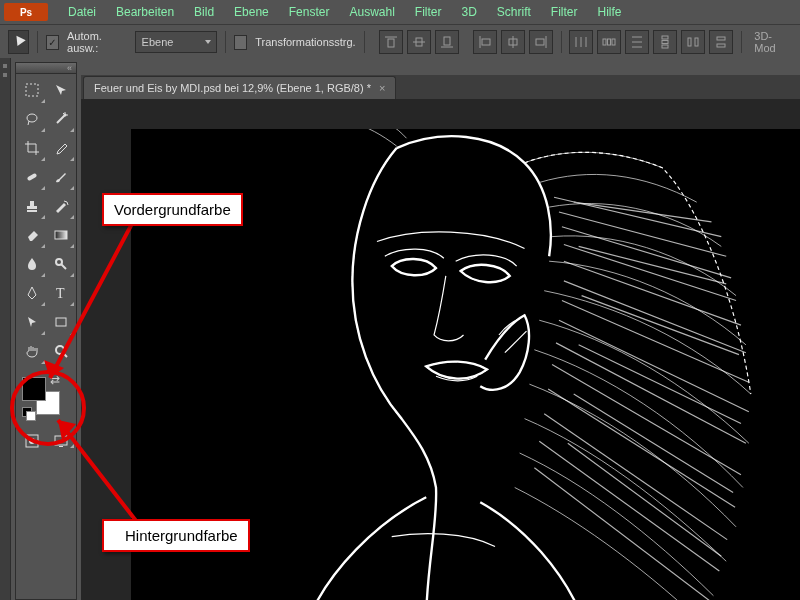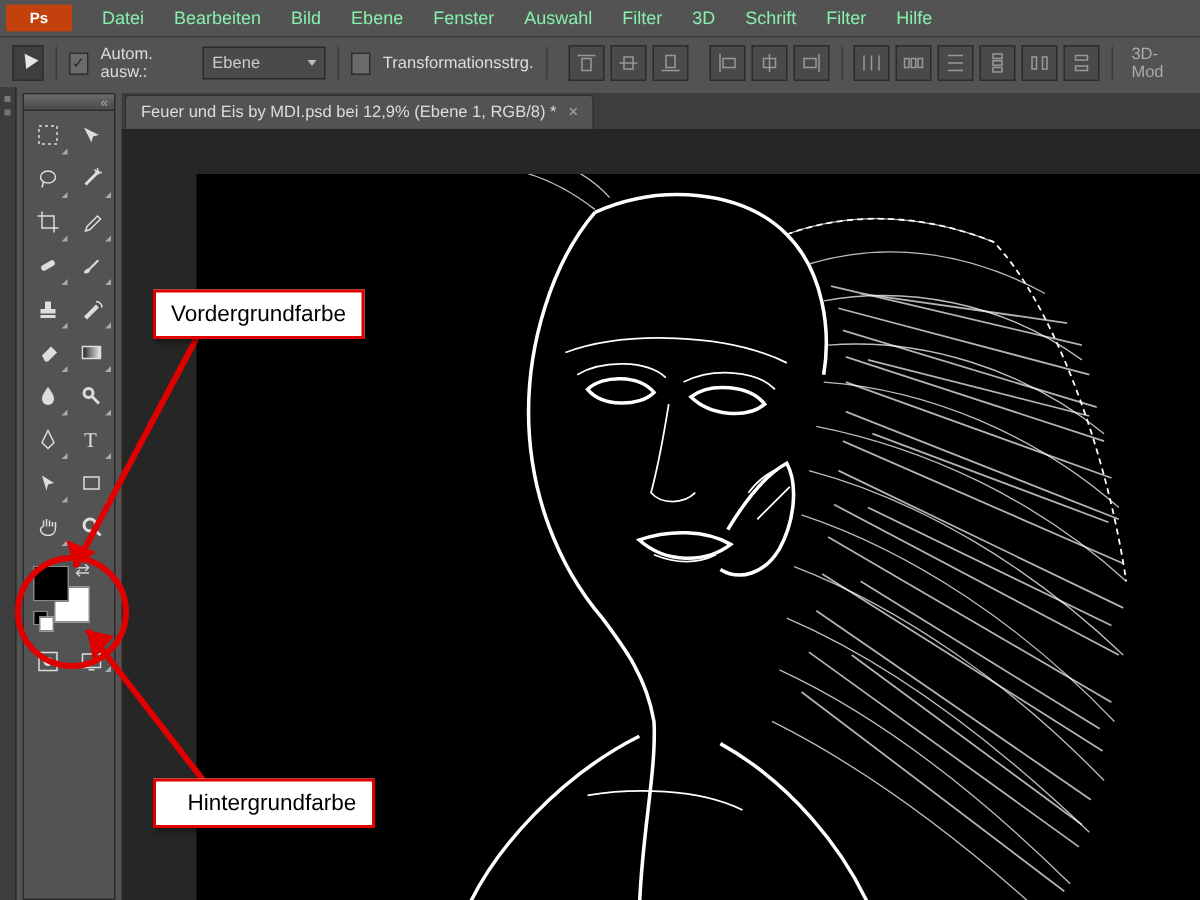--- a/index.html
+++ b/index.html
@@ -33,21 +33,21 @@
   
   .colors{position:relative;height:62px;margin-top:2px;}
   .fg{position:absolute;left:6px;top:8px;width:22px;height:22px;background:#000;border:1px solid #888;z-index:2;}
   .bg{position:absolute;left:20px;top:22px;width:22px;height:22px;background:#fff;border:1px solid #888;z-index:1;}
   .mini{position:absolute;left:6px;top:38px;width:12px;height:12px;}
   .mini .a{position:absolute;width:8px;height:8px;background:#000;border:1px solid #888;left:0;top:0;}
   .mini .b{position:absolute;width:8px;height:8px;background:#fff;border:1px solid #888;left:4px;top:4px;}
   .swap{position:absolute;left:34px;top:4px;width:14px;height:14px;font-size:12px;color:#ccc;}
   .qm{display:grid;grid-template-columns:28px 28px;gap:1px;padding:2px;}
   
-  .docarea{flex:1;display:flex;flex-direction:column;background:#c2410c;margin-top:4px;}
+  .docarea{flex:1;display:flex;flex-direction:column;background:#8b5cf6;margin-top:17px;}
   .tabrow{height:24px;background:#3d3d3d;display:flex;align-items:flex-end;}
   .tab{height:22px;background:#535353;border:1px solid #2d2d2d;border-bottom:none;padding:0 10px;display:flex;align-items:center;font-size:11px;color:#ddd;gap:8px;border-radius:3px 3px 0 0;margin-left:2px;}
   .tab .x{font-size:11px;color:#aaa;}
   .canvas{flex:1;background:#262626;position:relative;overflow:hidden;}
   .artboard{position:absolute;left:50px;top:30px;right:0;bottom:0;background:#000;}
   
   .sketch{position:absolute;inset:0;}
   .sketch path{stroke:#fff;stroke-width:1.2;fill:none;}
   .sketch path.bold{stroke-width:2.4;}
   .sketch path.hair{stroke:#ddd;stroke-width:0.9;opacity:.85;}

